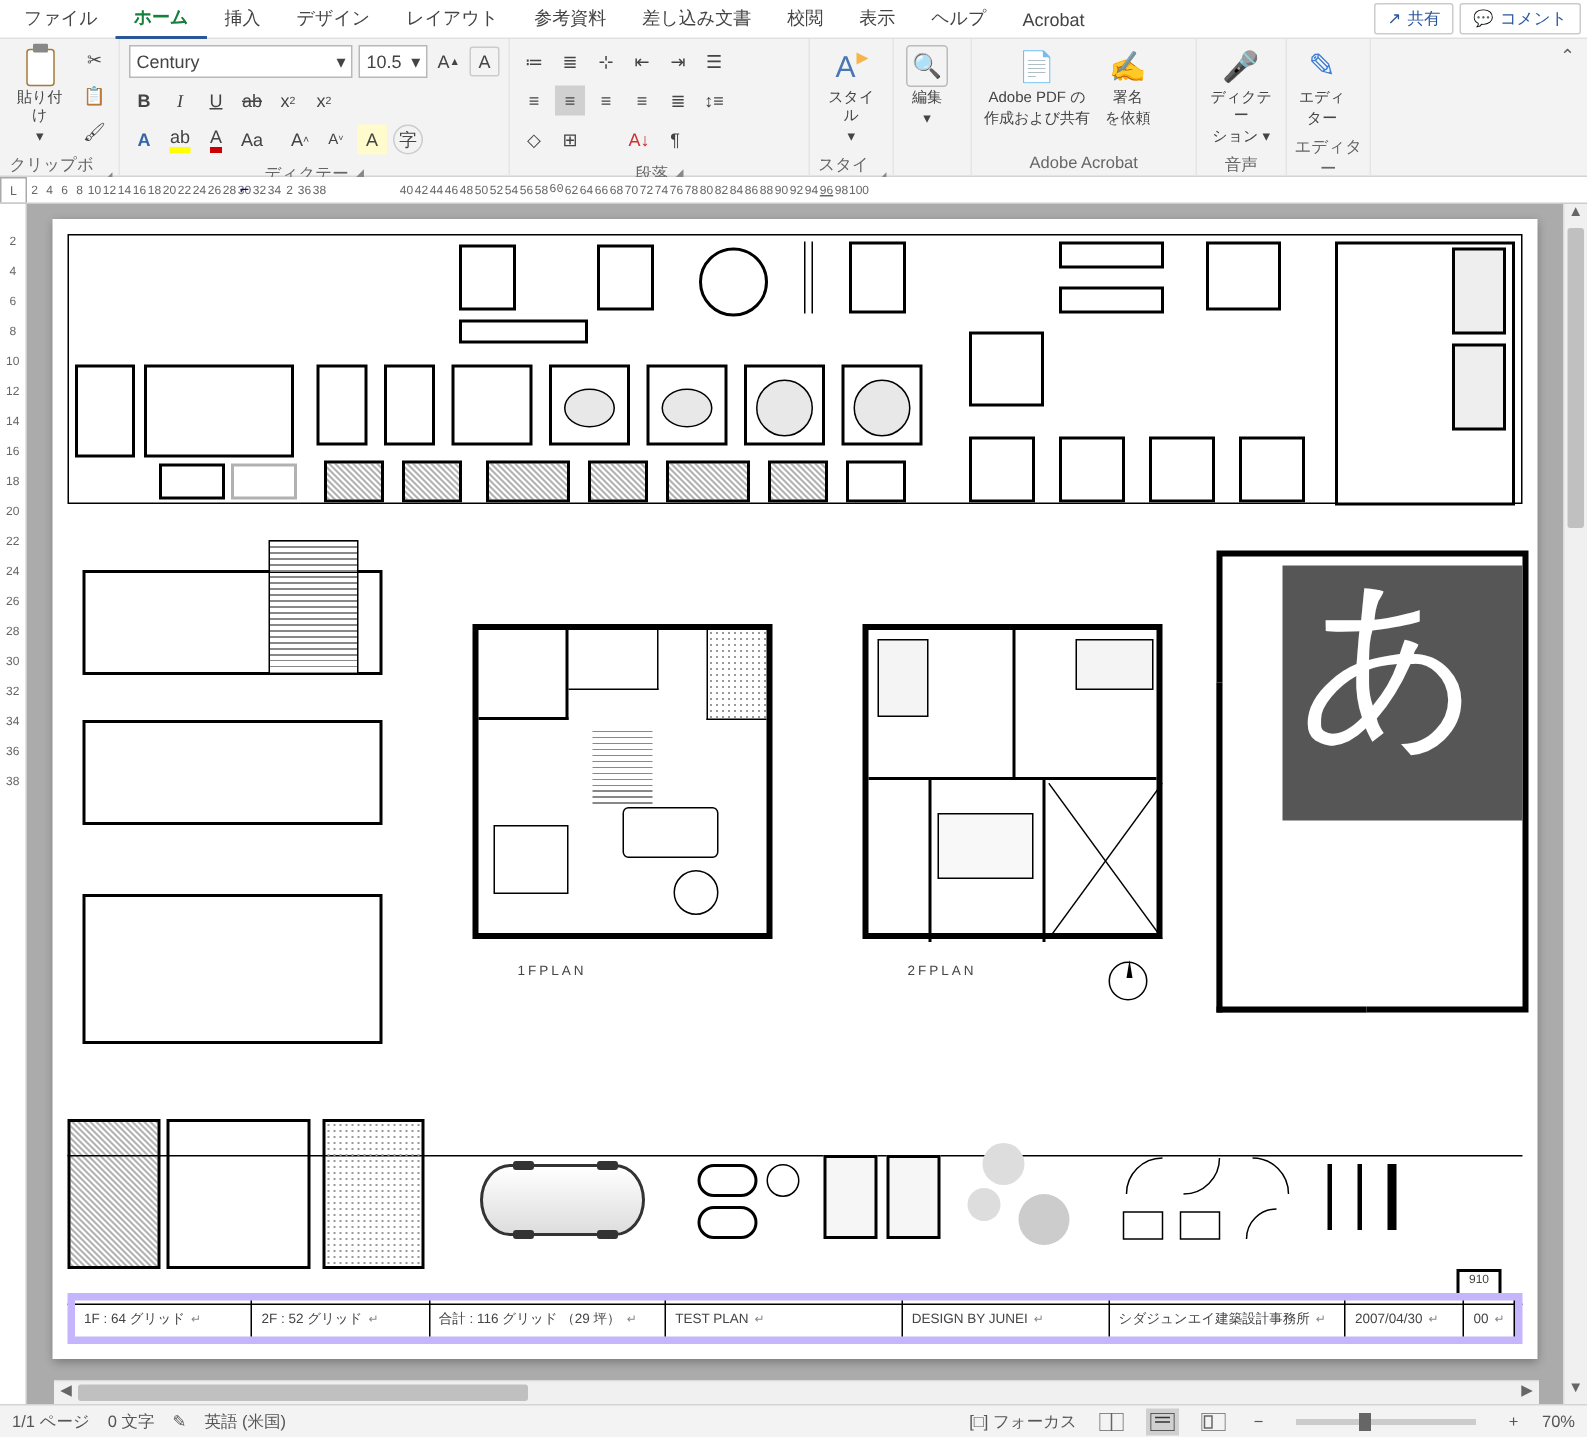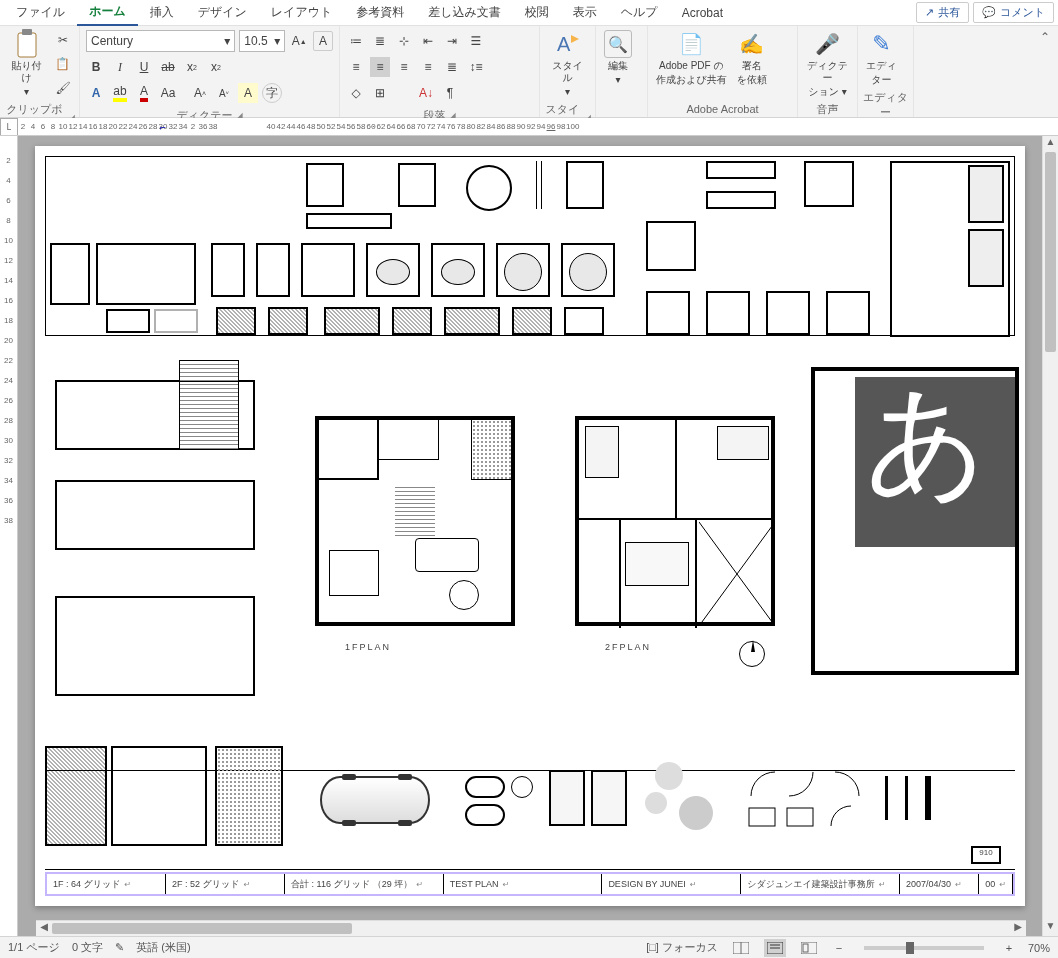--- a/index.html
+++ b/index.html
@@ -70,21 +70,21 @@
 .plan1 { position:absolute; left:270px; top:260px; width:200px; height:210px; border:4px solid #000; }
 .plan2 { position:absolute; left:530px; top:260px; width:200px; height:210px; border:4px solid #000; }
 .plan3 { position:absolute; left:770px; top:215px; width:200px; height:300px; }
 .plan3 .bg { position:absolute; inset:0; background:#565656; }
 .plan3 .glyph { position:absolute; left:50px; top:-10px; font-size:120px; color:#fff; font-family:"Yu Mincho", serif; }
 
 .rect { position:absolute; border:2px solid #000; }
 
 .plabel { position:absolute; font-size:9px; letter-spacing:2px; }
 
-.titleblock { position:absolute; left:0; right:0; bottom:0; height:24px; display:flex; border:2px solid #c4b5fd; }
+.titleblock { position:absolute; left:0; right:0; bottom:0; height:34px; display:flex; border:5px solid #c4b5fd; }
 .titleblock .cell { border-right:1px solid #000; padding:2px 6px; font-size:9px; display:flex; align-items:center; height:100%; }
 .titleblock .cell .ret { color:#888; margin-left:4px; font-size:8px; }
 
 .scroll-h { position:absolute; bottom:0; left:18px; right:16px; height:16px; background:#f0f0f0; border-top:1px solid #ddd; display:flex; }
 .scroll-h .arrow { width:16px; text-align:center; font-size:10px; color:#666; cursor:pointer; }
 .scroll-h .track { flex:1; position:relative; }
 .scroll-h .thumb { position:absolute; left:0; top:2px; bottom:2px; width:300px; background:#c0c0c0; border-radius:2px; }
 
 
 .status { position:fixed; bottom:0; left:0; right:0; height:22px; background:#f3f3f3; border-top:1px solid #d4d4d4; display:flex; align-items:center; padding:0 8px; font-size:11px; color:#555; gap:12px; }

